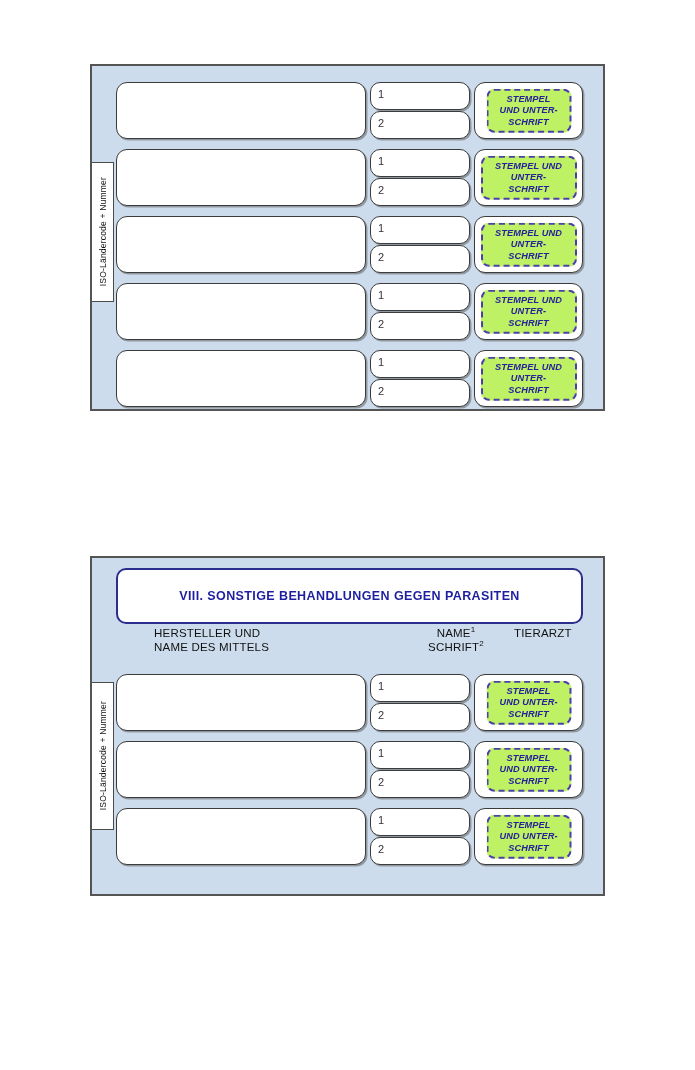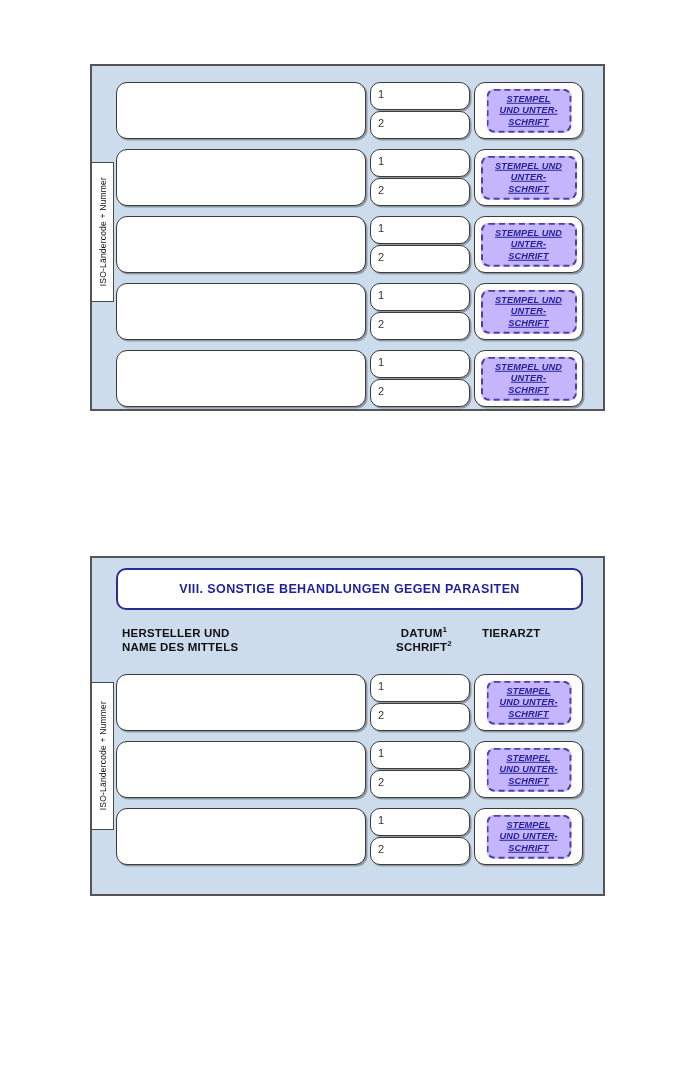--- a/index.html
+++ b/index.html
@@ -34,21 +34,21 @@
     width: 515px;
     height: 340px;
   }
 
   
   .section-title {
     position: absolute;
     left: 24px;
     top: 10px;
     width: 467px;
-    height: 42px;
+    height: 56px;
     background: #ffffff;
     border: 2px solid #2b2e8c;
     border-radius: 10px;
     box-sizing: border-box;
     display: flex;
     align-items: center;
     justify-content: center;
   }
   .section-title span {
     color: #1d1fa0;
@@ -62,24 +62,25 @@
     position: absolute;
     left: 0;
     top: 68px;
     width: 100%;
     height: 40px;
   }
   .col-head {
     position: absolute;
     color: #111111;
     font-size: 11.5px;
-    font-weight: bold;
+    font-weight: normal;
     line-height: 14px;
     letter-spacing: 0.2px;
     white-space: pre-line;
+    margin-left: 32px;
   }
   #head-manufacturer { left: 30px; top: 0; text-align: left; }
   #head-date { left: 278px; top: 0; width: 108px; text-align: center; }
   #head-vet { left: 390px; top: 0; width: 110px; text-align: left; }
   .col-head sup { font-size: 8px; vertical-align: super; line-height: 0; }
 
   
   .side-tab {
     position: absolute;
     background: #ffffff;
@@ -171,32 +172,31 @@
   }
 
   
   .stamp {
     position: absolute;
     left: 50%;
     top: 50%;
     transform: translate(-50%, -50%);
     border: 2px dashed #4b3fa8;
     border-radius: 8px;
-    background: #c4b5fd;
+    background: #bef264;
     color: #26219b;
     font-size: 9.2px;
     font-style: italic;
     font-weight: bold;
     line-height: 11.5px;
     text-align: center;
     padding: 3px 4px;
     box-sizing: border-box;
     white-space: pre-line;
     letter-spacing: 0.1px;
-    text-decoration: underline;
   }
   .stamp.narrow { width: 85px; }
   .stamp.wide   { width: 96px; }
 </style>
 </head>
 <body>
 
 <div class="panel" id="panel-top">
 
   <div class="side-tab" id="side-tab-top">
@@ -285,21 +285,21 @@
 
 <div class="panel" id="panel-bottom">
 
   <div class="section-title">
     <span>VIII. SONSTIGE BEHANDLUNGEN GEGEN PARASITEN</span>
   </div>
 
   <div class="col-headers">
     <div class="col-head" id="head-manufacturer">HERSTELLER UND
 NAME DES MITTELS</div>
-    <div class="col-head" id="head-date"><span>DATUM</span><sup>1</sup><br><span>SCHRIFT</span><sup>2</sup></div>
+    <div class="col-head" id="head-date"><span>NAME</span><sup>1</sup><br><span>SCHRIFT</span><sup>2</sup></div>
     <div class="col-head" id="head-vet">TIERARZT</div>
   </div>
 
   <div class="side-tab" id="side-tab-bottom">
     <span>ISO-Ländercode + Nummer</span>
   </div>
 
   <div class="rows" id="rows-bottom">
 
     <div class="row">

